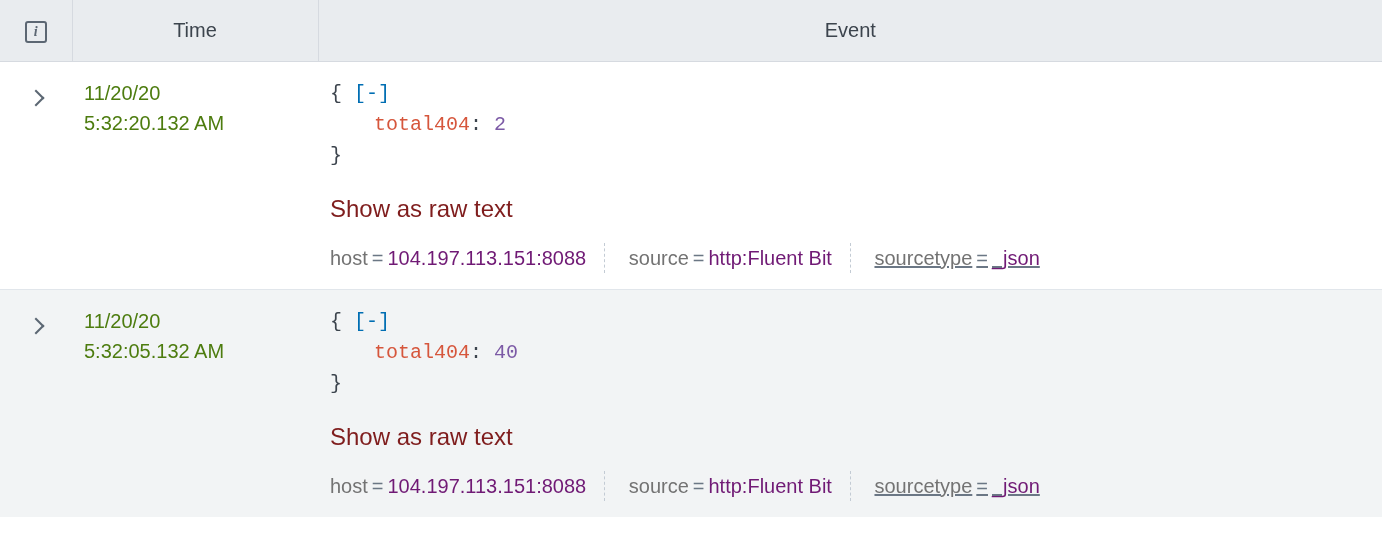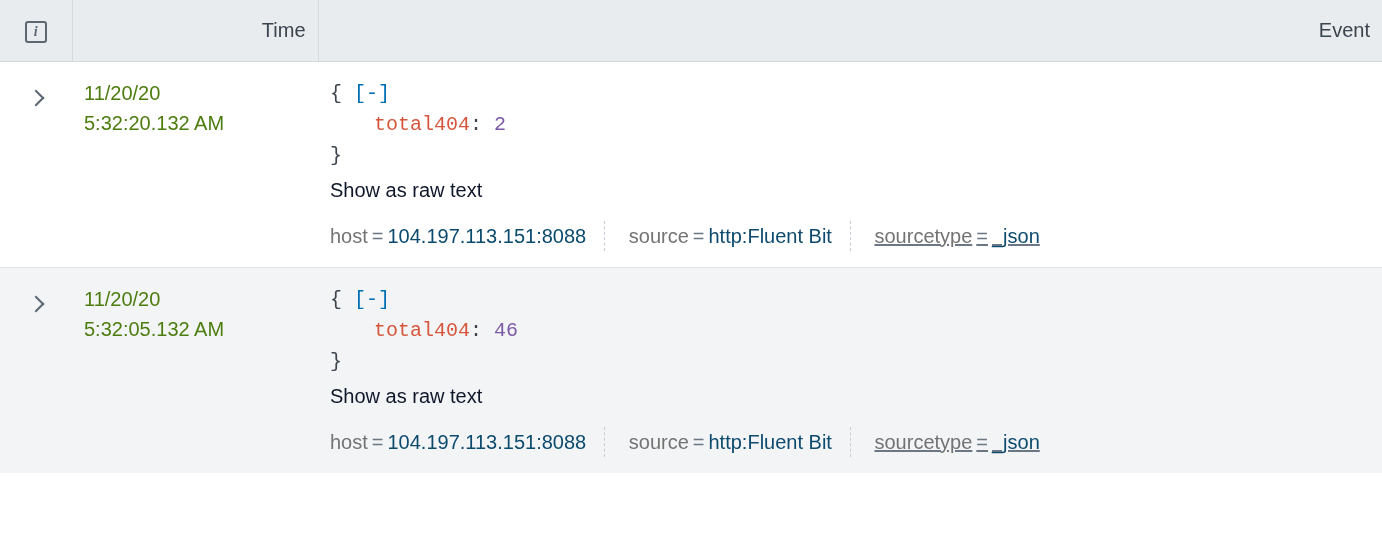--- a/index.html
+++ b/index.html
@@ -12,21 +12,21 @@
     background:#fff;
   }
   table.events {
     width:100%;
     border-collapse: collapse;
     table-layout: fixed;
   }
   thead th {
     background:#e9ecef;
     font-weight:400;
-    text-align:right;
+    text-align:center;
     color:#3c444d;
     padding:18px 12px;
     border-right:1px solid #d6dae0;
     border-bottom:1px solid #d6dae0;
     font-size:20px;
   }
   thead th:last-child { border-right:none; }
   col.expand { width:72px; }
   col.time   { width:246px; }
   col.event  { }
@@ -57,41 +57,41 @@
     line-height:1.55;
     white-space:pre;
     color:#3c444d;
   }
   .brace { color:#3c444d; }
   .toggle { color:#006eb3; cursor:pointer; }
   .jkey { color:#d6563c; }
   .jval { color:#7c5aa6; }
   .indent { display:inline-block; width:44px; }
   .rawlink {
-    color:#0f172a;
+    color:#7f1d1d;
     cursor:pointer;
-    margin-top:4px;
+    margin-top:20px;
     display:inline-block;
-    font-size:20px;
+    font-size:24px;
   }
   .meta-row {
     margin-top:16px;
     color:#6b7785;
     font-size:20px;
   }
   .meta-item {
     display:inline-block;
     padding:0 18px;
     border-right:1px dashed #c3cbd4;
   }
   .meta-item:first-child { padding-left:0; }
   .meta-item:last-child { border-right:none;text-decoration:underline; }
   .meta-key { color:#737373; }
   .eq { color:#6b7785; padding:0 4px; }
-  .meta-val { color:#0c4a6e; }
+  .meta-val { color:#701a75; }
   .info-icon {
     display:inline-flex;
     align-items:center;
     justify-content:center;
     width:22px; height:22px;
     border:2px solid #5c6773;
     border-radius:3px;
     font-family: Georgia, 'Times New Roman', serif;
     font-style: italic;
     font-weight:bold;
@@ -151,21 +151,21 @@
   <tr class="row-even">
     <td class="expand-cell">
       <span class="chevron"></span>
     </td>
     <td class="time-cell">
       <span class="time-date">11/20/20</span>
       <span class="time-clock">5:32:05.132 AM</span>
     </td>
     <td class="event-cell">
       <div class="json-block"><span class="brace">{</span> <span class="toggle">[-]</span>
-<span class="indent"></span><span class="jkey">total404</span><span>:</span> <span class="jval">46</span>
+<span class="indent"></span><span class="jkey">total404</span><span>:</span> <span class="jval">40</span>
 <span class="brace">}</span></div>
       <span class="rawlink">Show as raw text</span>
       <div class="meta-row">
         <span class="meta-item">
           <span class="meta-key">host</span><span class="eq">=</span><span class="meta-val">104.197.113.151:8088</span>
         </span>
         <span class="meta-item">
           <span class="meta-key">source</span><span class="eq">=</span><span class="meta-val">http:Fluent Bit</span>
         </span>
         <span class="meta-item">

